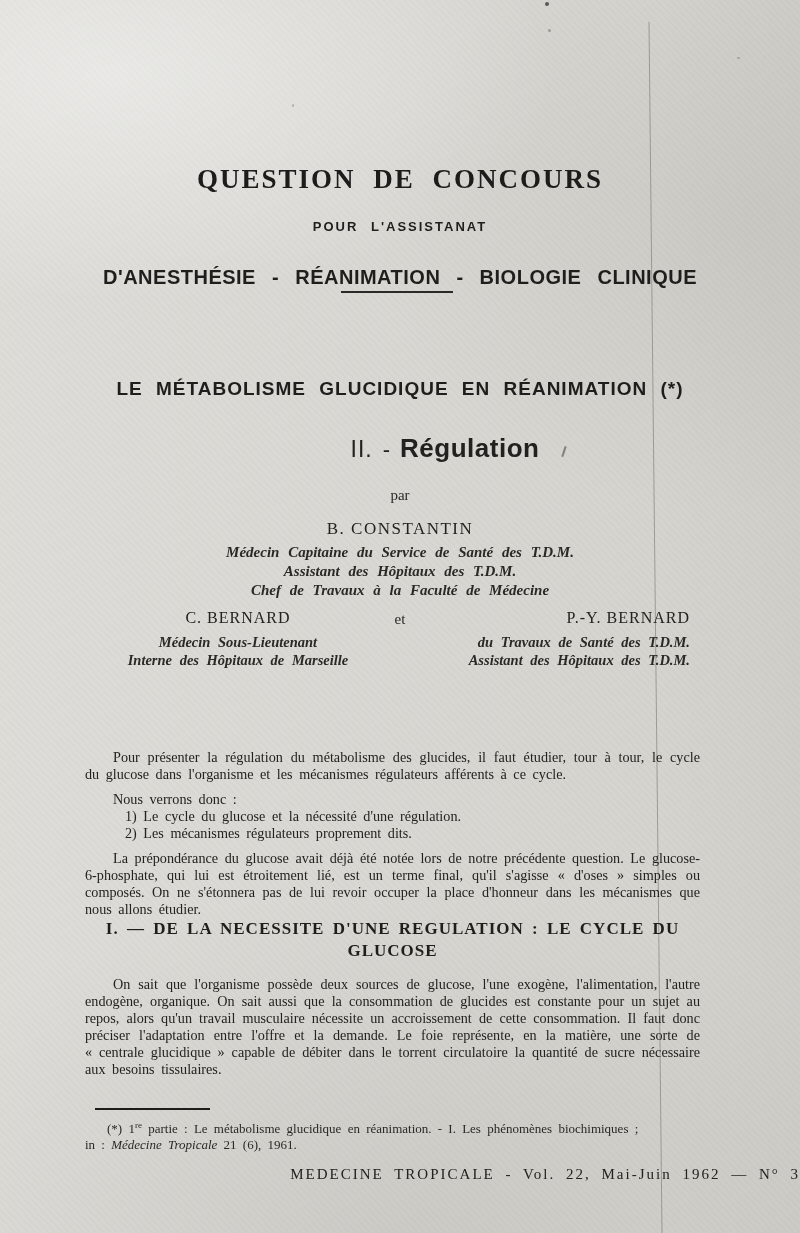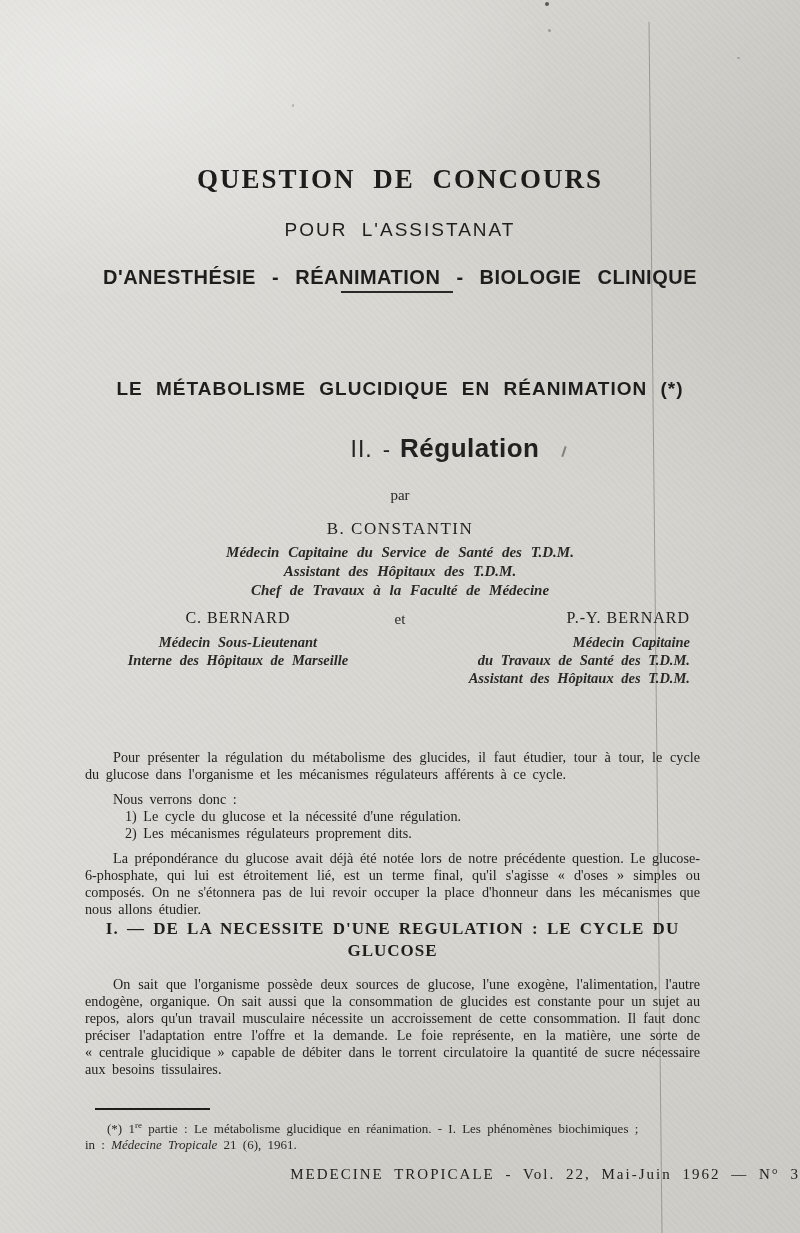--- a/index.html
+++ b/index.html
@@ -16,21 +16,21 @@
       radial-gradient(ellipse 760px 520px at 50% 102%, rgba(120,118,112,.14), rgba(120,118,112,0) 72%),
       repeating-linear-gradient(47deg, rgba(120,120,114,.028) 0 2px, rgba(255,255,255,.02) 2px 5px),
       linear-gradient(90deg, rgba(255,255,255,.10), rgba(0,0,0,.025) 82%, rgba(0,0,0,.05));
     font-family:"Liberation Serif","DejaVu Serif",serif;
   }
   .abs{position:absolute;}
   .center{left:0;width:800px;text-align:center;}
 
   
   .main-title{top:164px;font-size:27px;font-weight:700;letter-spacing:2px;word-spacing:9px;color:#1d1c1a;}
-  .sub1{top:219px;font-family:"Liberation Sans","DejaVu Sans",sans-serif;font-size:19px;font-weight:400;letter-spacing:2px;word-spacing:7px;color:#1f1e1c;text-align:center;}
+  .sub1{top:219px;font-family:"Liberation Sans","DejaVu Sans",sans-serif;font-size:13px;font-weight:700;letter-spacing:2px;word-spacing:7px;color:#1f1e1c;text-align:center;}
   .sub2{top:253px;font-family:"Liberation Sans","DejaVu Sans",sans-serif;font-size:20px;font-weight:700;letter-spacing:.5px;word-spacing:10px;color:#1f1e1c;margin-top:13px;}
   .rule-header{top:291px;left:341px;width:112px;height:2px;background:#2a2927;}
 
   
   .series-title{top:378px;font-family:"Liberation Sans","DejaVu Sans",sans-serif;font-size:19px;font-weight:700;letter-spacing:1px;word-spacing:7px;color:#1f1e1c;}
   .part-title{top:433px;font-family:"Liberation Sans","DejaVu Sans",sans-serif;color:#22211f;margin-left:45px;}
   .part-roman{font-size:23px;font-weight:400;letter-spacing:1px;}
   .part-dash{font-size:22px;font-weight:400;margin:0 10px;}
   .part-name{font-size:26px;font-weight:700;letter-spacing:.5px;}
   .byline{top:487px;font-size:15px;color:#2a2926;}
@@ -106,21 +106,20 @@
   </div>
 
   <div class="abs col-left">
     <div class="col-name">C. BERNARD</div>
     <div class="col-role">Médecin Sous-Lieutenant</div>
     <div class="col-role">Interne des Hôpitaux de Marseille</div>
   </div>
   <div class="abs conj">et</div>
   <div class="abs col-right">
     <div class="col-name">P.-Y. BERNARD</div>
-    <div class="col-role">Médecin Capitaine</div>
     <div class="col-role">du Travaux de Santé des T.D.M.</div>
     <div class="col-role">Assistant des Hôpitaux des T.D.M.</div>
   </div>
 
   <div class="abs body-text">
     <p class="p1">Pour présenter la régulation du métabolisme des glucides, il faut étudier, tour à tour, le cycle du glucose dans l'organisme et les mécanismes régulateurs afférents à ce cycle.</p>
     <p class="list-intro">Nous verrons donc&nbsp;:</p>
     <p class="list-item">1) Le cycle du glucose et la nécessité d'une régulation.</p>
     <p class="list-item">2) Les mécanismes régulateurs proprement dits.</p>
     <p class="p2">La prépondérance du glucose avait déjà été notée lors de notre précédente question. Le glucose-6-phosphate, qui lui est étroitement lié, est un terme final, qu'il s'agisse «&nbsp;d'oses&nbsp;» simples ou composés. On ne s'étonnera pas de lui revoir occuper la place d'honneur dans les mécanismes que nous allons étudier.</p>

